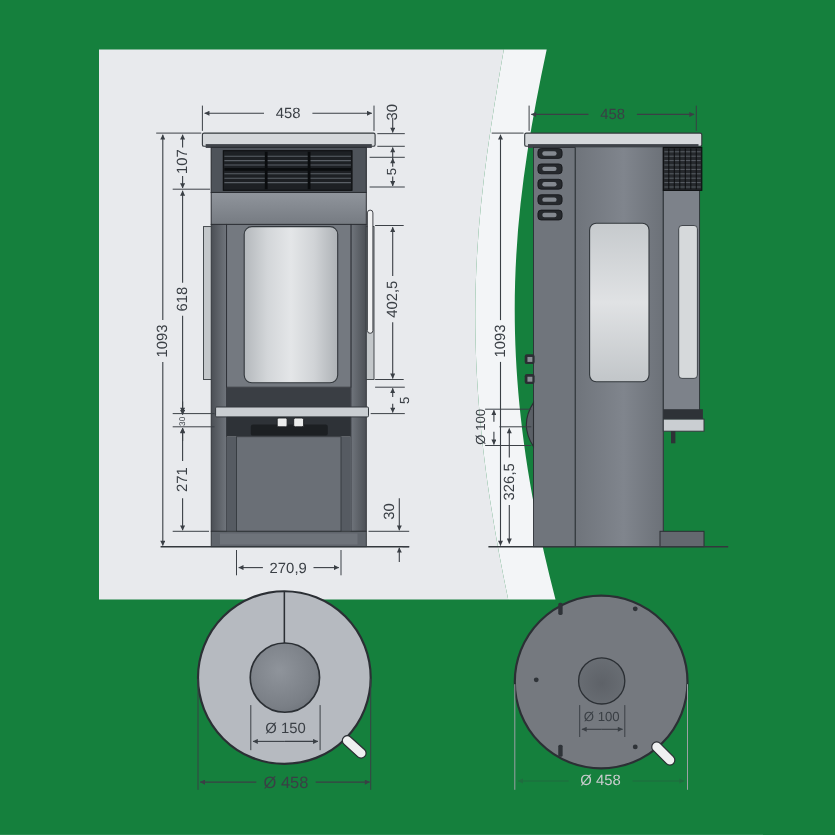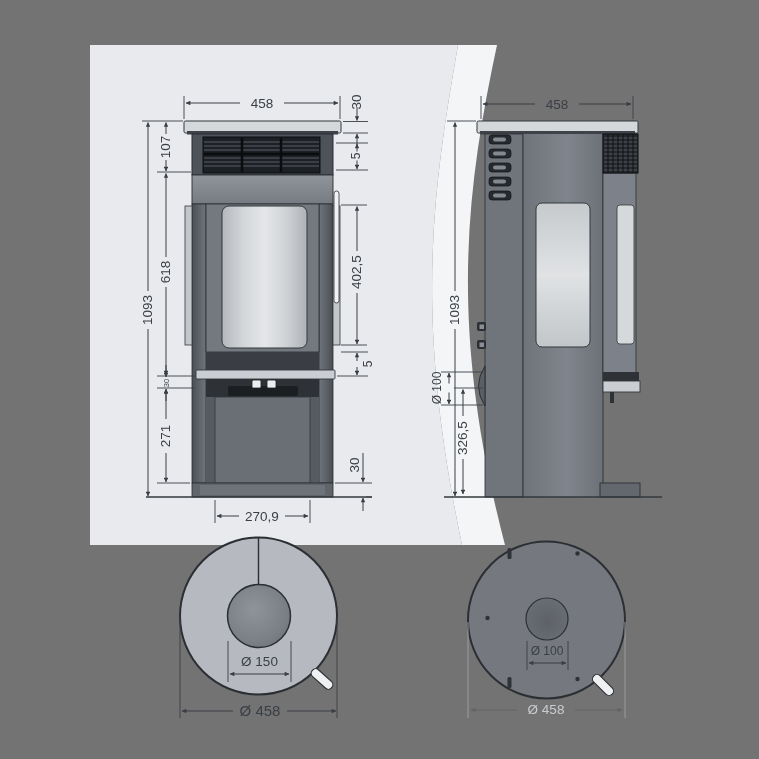--- a/index.html
+++ b/index.html
@@ -1,17 +1,17 @@
 <!DOCTYPE html>
 <html><head>
 <meta charset="utf-8">
 <style>
   html,body{margin:0;padding:0;background:#ffffff;}
   body{font-family:"Liberation Sans", sans-serif;}
-  .stage{width:759px;height:759px;position:relative;background:#737373;overflow:hidden;}
+  .stage{width:759px;height:759px;position:relative;background:#15803d;overflow:hidden;}
   svg{display:block;}
   text{font-family:"Liberation Sans", sans-serif;fill:#3a3f45;}
   .dim{font-size:13.5px;}
   .dim-sm{font-size:12px;}
   .dim-xs{font-size:7.5px;}
   .dim-lg{font-size:15px;}
   .faint-text{fill:#c9ccce;}
 </style>
 </head>
 <body>

